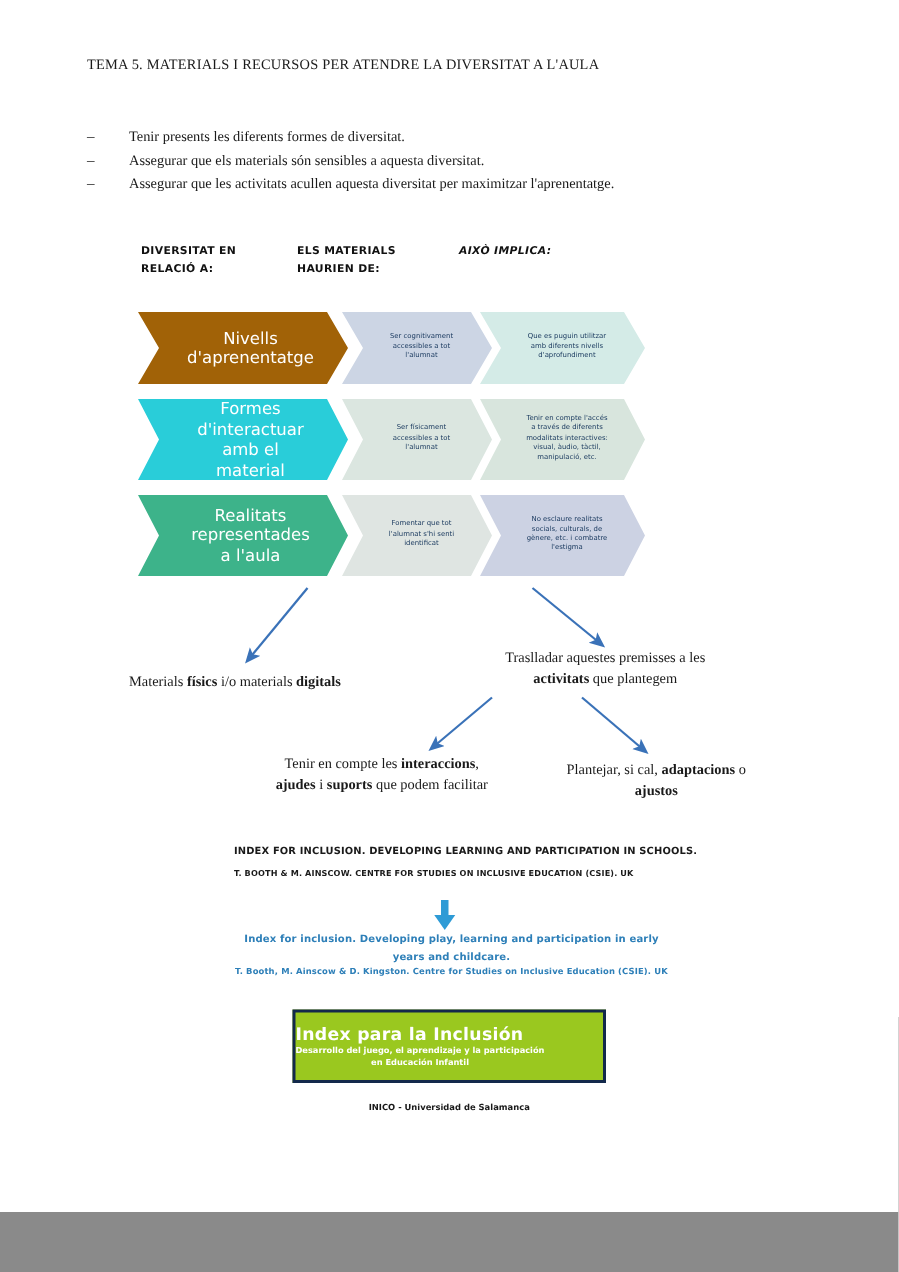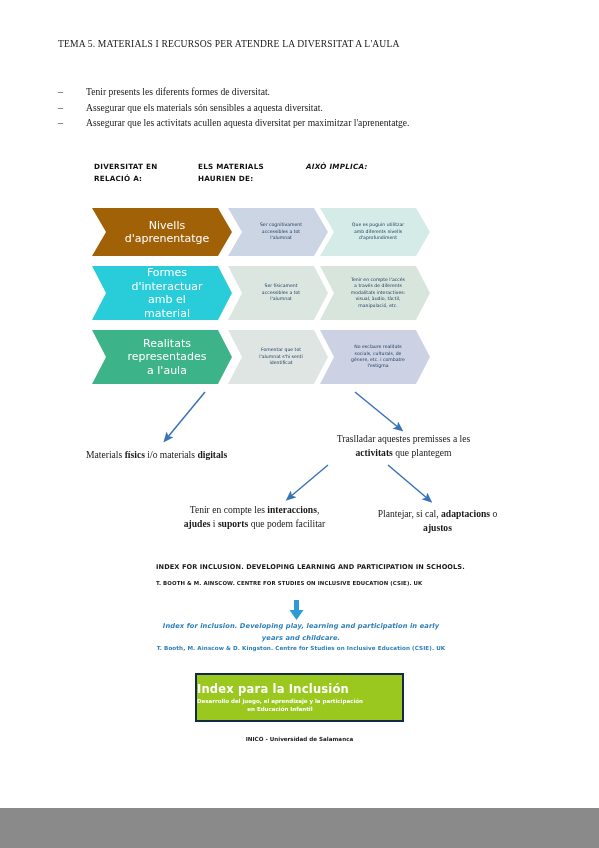--- a/index.html
+++ b/index.html
@@ -168,21 +168,20 @@
   #idx-auth-en  { left: 156px; top: 580px; font-size: 5.4px; }
 
   #idx-title-es {
     left: 136px; top: 621px;
     width: 330px;
     text-align: center;
     font-size: 6.7px;
     line-height: 11.5px;
     color: #2d7fb8;
     white-space: pre-line;
-    font-style: italic;
   }
   #idx-auth-es {
     left: 136px; top: 645px;
     width: 330px;
     text-align: center;
     font-size: 5.6px;
     color: #2d7fb8;
   }
 
   

